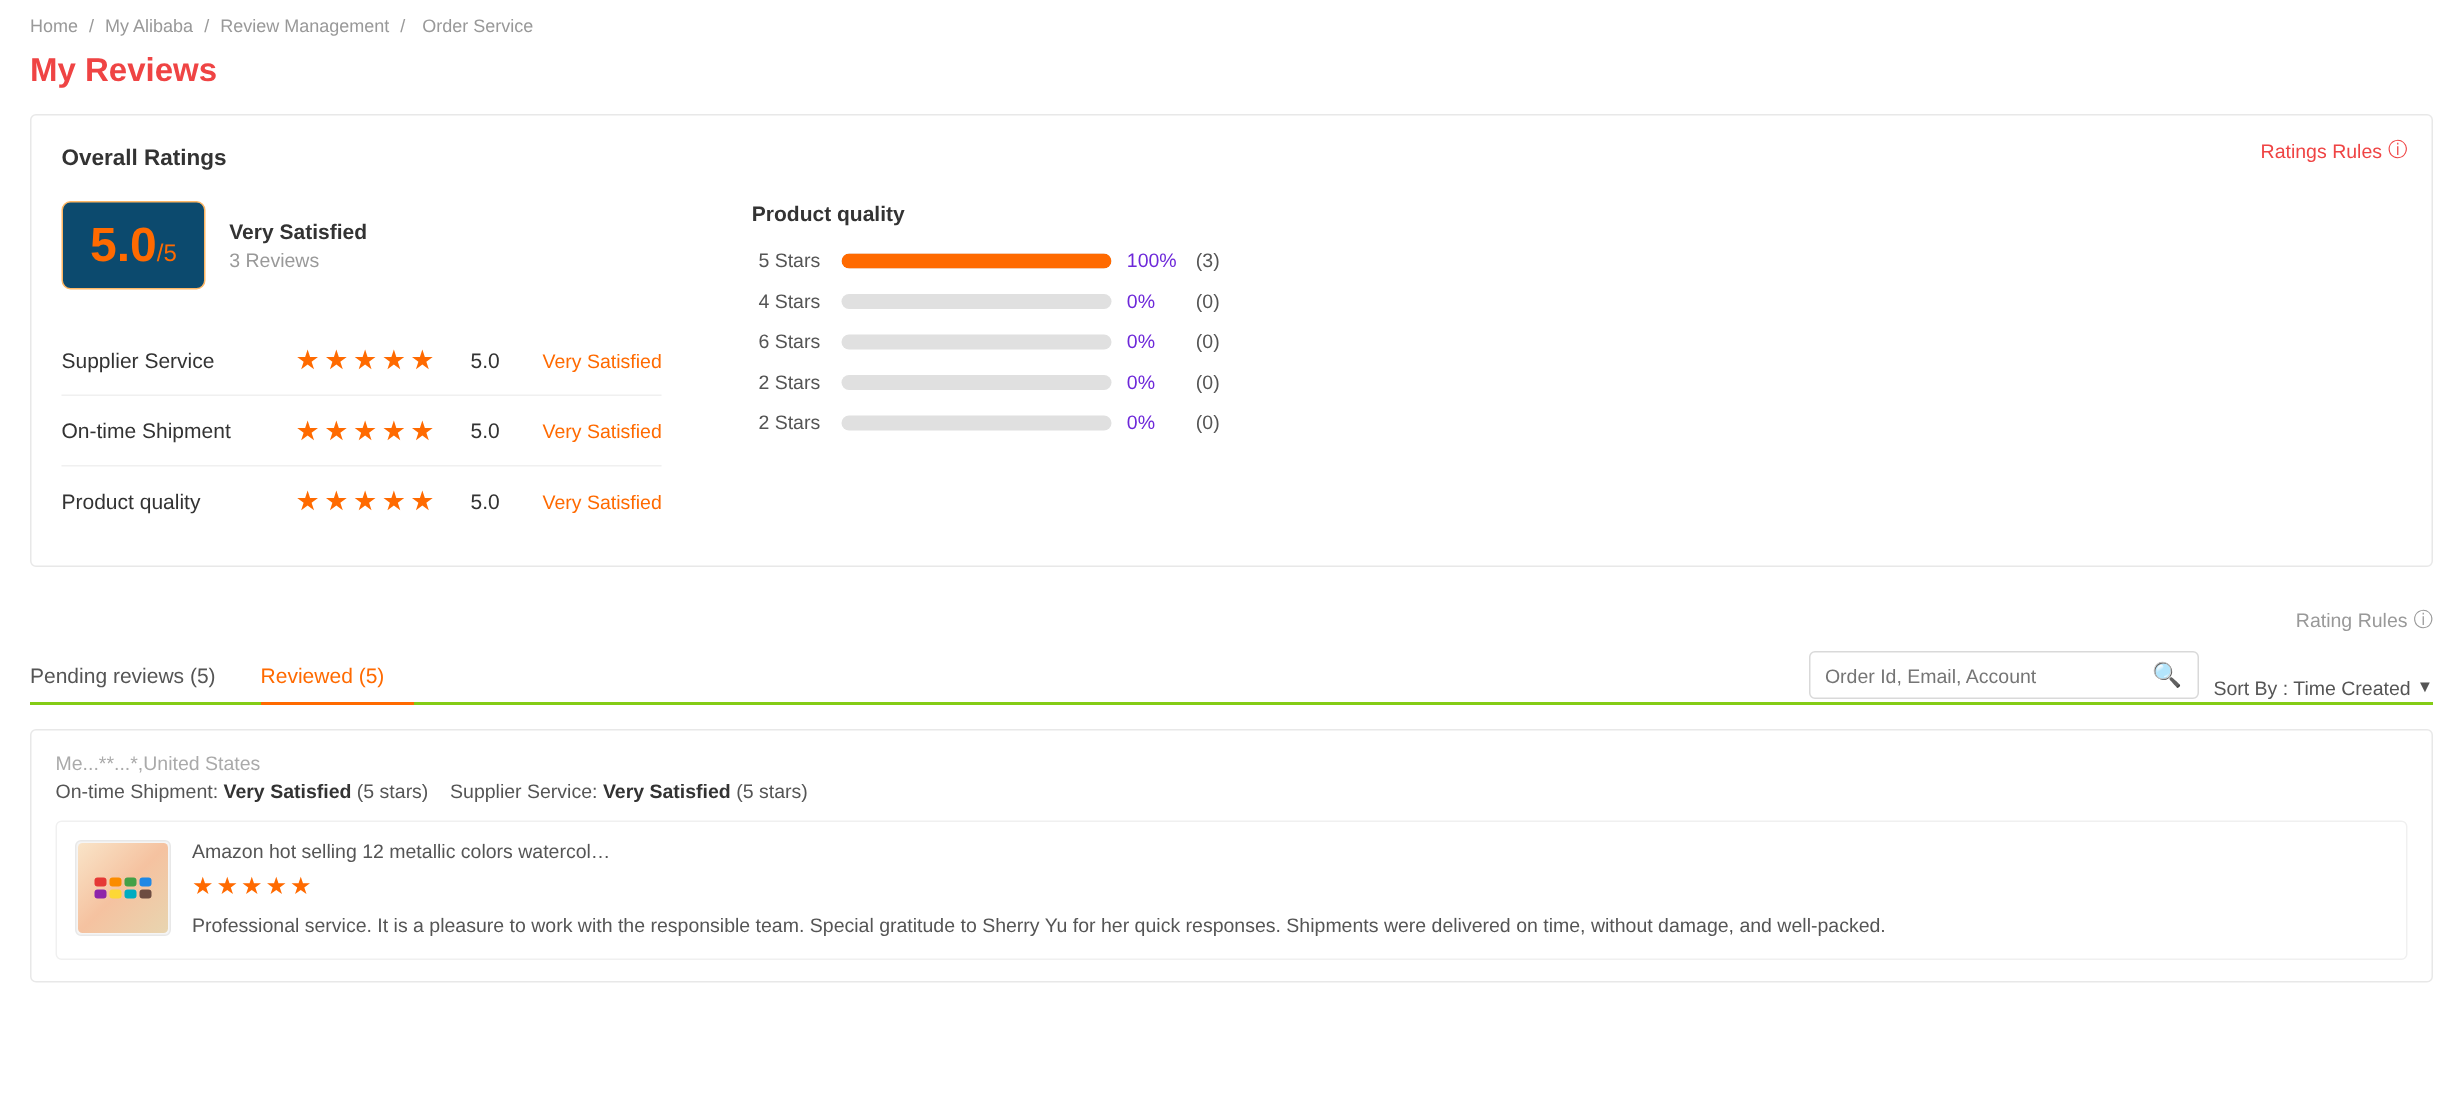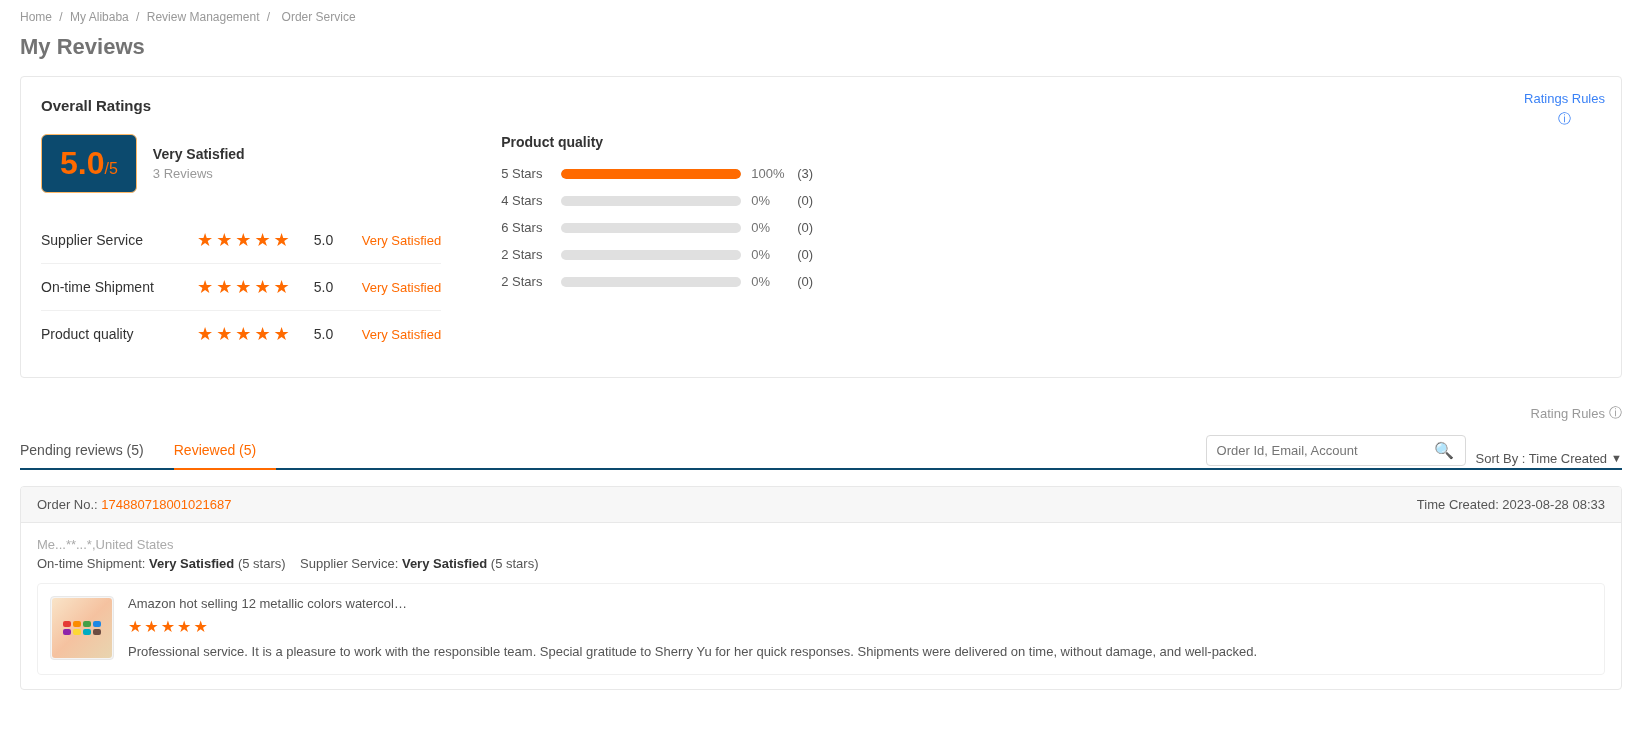--- a/index.html
+++ b/index.html
@@ -4,25 +4,25 @@
   <style>
     * { box-sizing: border-box; margin: 0; padding: 0; }
     body { font-family: Arial, sans-serif; font-size: 14px; color: #333; background: #f5f5f5; }
 
     .page-wrapper { max-width: 1642px; margin: 0 auto; padding: 10px 20px; background: #fff; min-height: 742px; }
 
     .breadcrumb { font-size: 12px; color: #999; margin-bottom: 10px; }
     .breadcrumb a { color: #999; text-decoration: none; }
     .breadcrumb span { margin: 0 4px; }
 
-    .page-title { font-size: 22px; font-weight: bold; color: #737373; margin-bottom: 16px; }
+    .page-title { font-size: 22px; font-weight: bold; color: #ef4444; margin-bottom: 16px; }
 
     
     .ratings-card { background: #fff; border: 1px solid #e8e8e8; border-radius: 4px; padding: 20px; margin-bottom: 20px; position: relative; }
-    .ratings-rules-top { position: absolute; top: 14px; right: 16px; font-size: 13px; color: #3b82f6; cursor: pointer; display: flex; align-items: center; gap: 4px; flex-direction: column; }
+    .ratings-rules-top { position: absolute; top: 14px; right: 16px; font-size: 13px; color: #ef4444; cursor: pointer; display: flex; align-items: center; gap: 4px; }
 
     .section-title { font-size: 15px; font-weight: bold; color: #333; margin-bottom: 20px; }
 
     .overall-content { display: flex; gap: 60px; }
 
     
     .left-section { min-width: 400px; }
 
     .score-block { display: flex; align-items: center; gap: 16px; margin-bottom: 24px; }
     .score-box { background: #0c4a6e; border: 1px solid #ffb866; border-radius: 6px; padding: 10px 18px; text-align: center; }
@@ -37,32 +37,32 @@
     .stars-row { display: flex; gap: 3px; }
     .star { color: #ff6a00; font-size: 18px; }
     .category-score { font-size: 14px; color: #333; width: 32px; margin-left: 8px; }
     .category-satisfaction { font-size: 13px; color: #ff6a00; }
 
     
     .right-section { flex: 1; }
     .product-quality-title { font-size: 14px; font-weight: bold; color: #333; margin-bottom: 16px; }
 
     .bar-row { display: flex; align-items: center; gap: 10px; margin-bottom: 12px; }
-    .bar-label { font-size: 13px; color: #555; width: 50px; text-align: left; }
+    .bar-label { font-size: 13px; color: #555; width: 50px; text-align: center; }
     .bar-track { width: 180px; height: 10px; background: #e0e0e0; border-radius: 5px; overflow: hidden; }
     .bar-fill { height: 100%; border-radius: 5px; background: #ff6a00; }
-    .bar-pct { font-size: 13px; color: #737373; width: 36px; }
+    .bar-pct { font-size: 13px; color: #6d28d9; width: 36px; }
     .bar-count { font-size: 13px; color: #555; }
 
     
     .tabs-section { background: #fff; border-radius: 4px; }
     .rating-rules-row { display: flex; justify-content: flex-end; padding: 6px 0 10px; }
     .rating-rules-link { font-size: 13px; color: #999; cursor: pointer; display: flex; align-items: center; gap: 4px; }
 
-    .tabs-bar { display: flex; align-items: center; border-bottom: 2px solid #0c4a6e; }
+    .tabs-bar { display: flex; align-items: center; border-bottom: 2px solid #84cc16; }
     .tab-item { font-size: 14px; color: #555; padding: 10px 20px 10px 0; cursor: pointer; margin-right: 10px; }
     .tab-item.active { color: #ff6a00; border-bottom: 2px solid #ff6a00; margin-bottom: -2px; font-weight: 500; }
 
     .tabs-right { margin-left: auto; display: flex; align-items: center; gap: 10px; }
     .search-box { display: flex; align-items: center; border: 1px solid #d9d9d9; border-radius: 4px; padding: 5px 10px; width: 260px; }
     .search-box input { border: none; outline: none; font-size: 13px; color: #555; width: 100%; background: transparent; }
     .search-icon { color: #999; font-size: 16px; cursor: pointer; }
     .sort-by { font-size: 13px; color: #555; display: flex; align-items: center; gap: 4px; cursor: pointer; white-space: nowrap; margin-top: 16px; }
     .sort-by .chevron { font-size: 11px; color: #555; }
 
@@ -239,27 +239,20 @@
           <span class="search-icon">🔍</span>
         </div>
         <div class="sort-by">
           <span>Sort By : Time Created</span>
           <span class="chevron">▼</span>
         </div>
       </div>
     </div>
 
     <div class="review-item">
-      <div class="review-header">
-        <div class="order-no">
-          <span>Order No.:</span>
-          <a href="#">174880718001021687</a>
-        </div>
-        <div class="time-created">Time Created: 2023-08-28 08:33</div>
-      </div>
 
       <div class="review-body">
         <div class="reviewer-info">
           <span class="name">Me...**...*,United States</span>
         </div>
         <div class="review-meta">
           <span>On-time Shipment: </span>
           <strong>Very Satisfied</strong>
           <span>(5 stars)</span>
           &nbsp;&nbsp;

